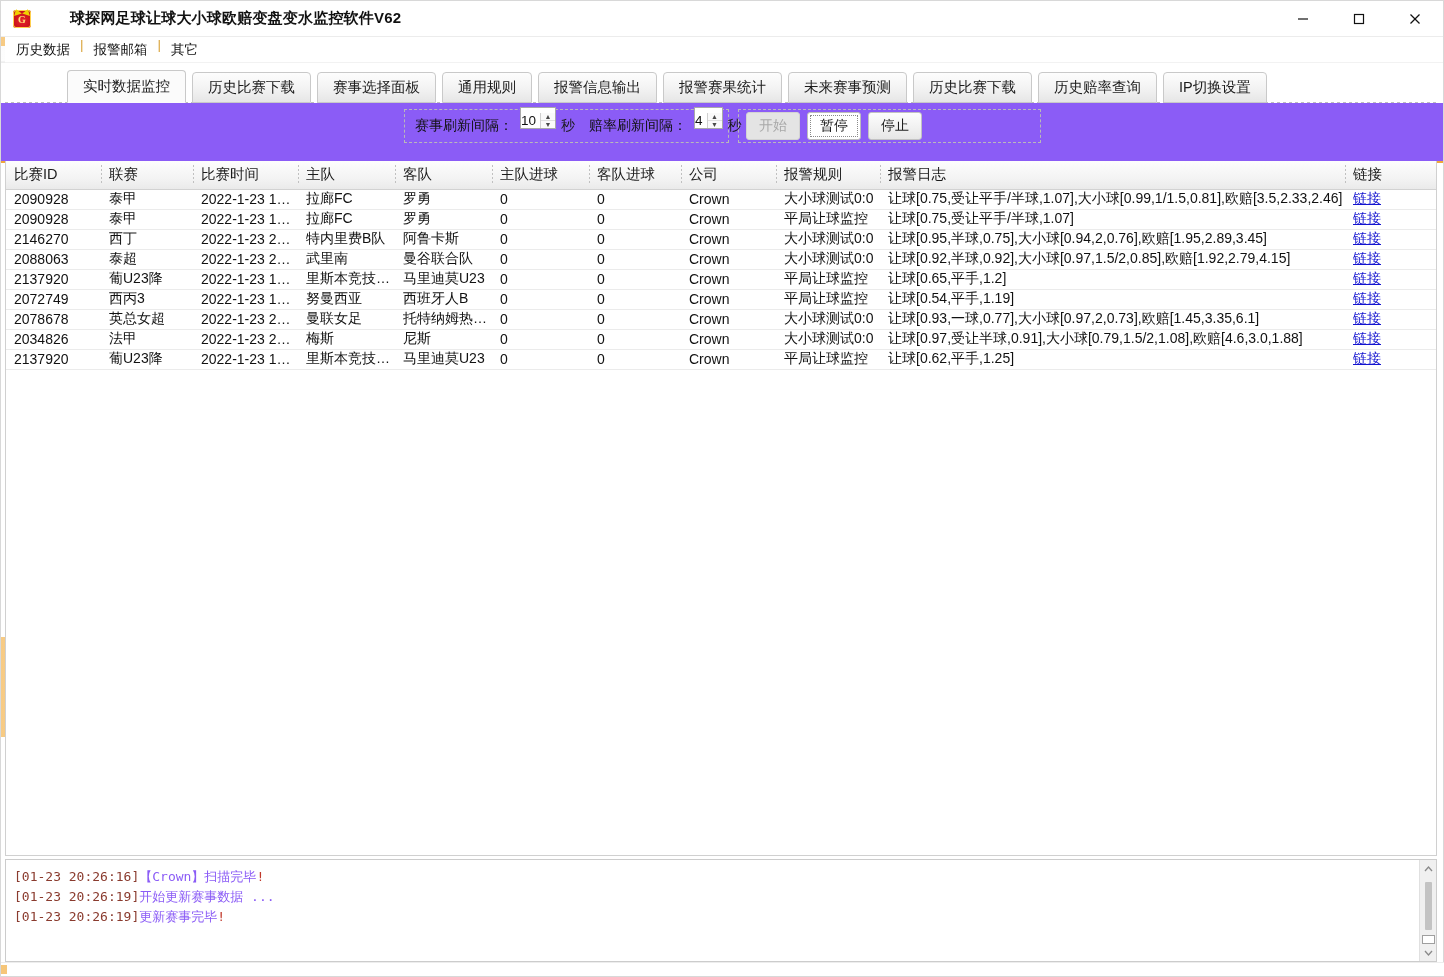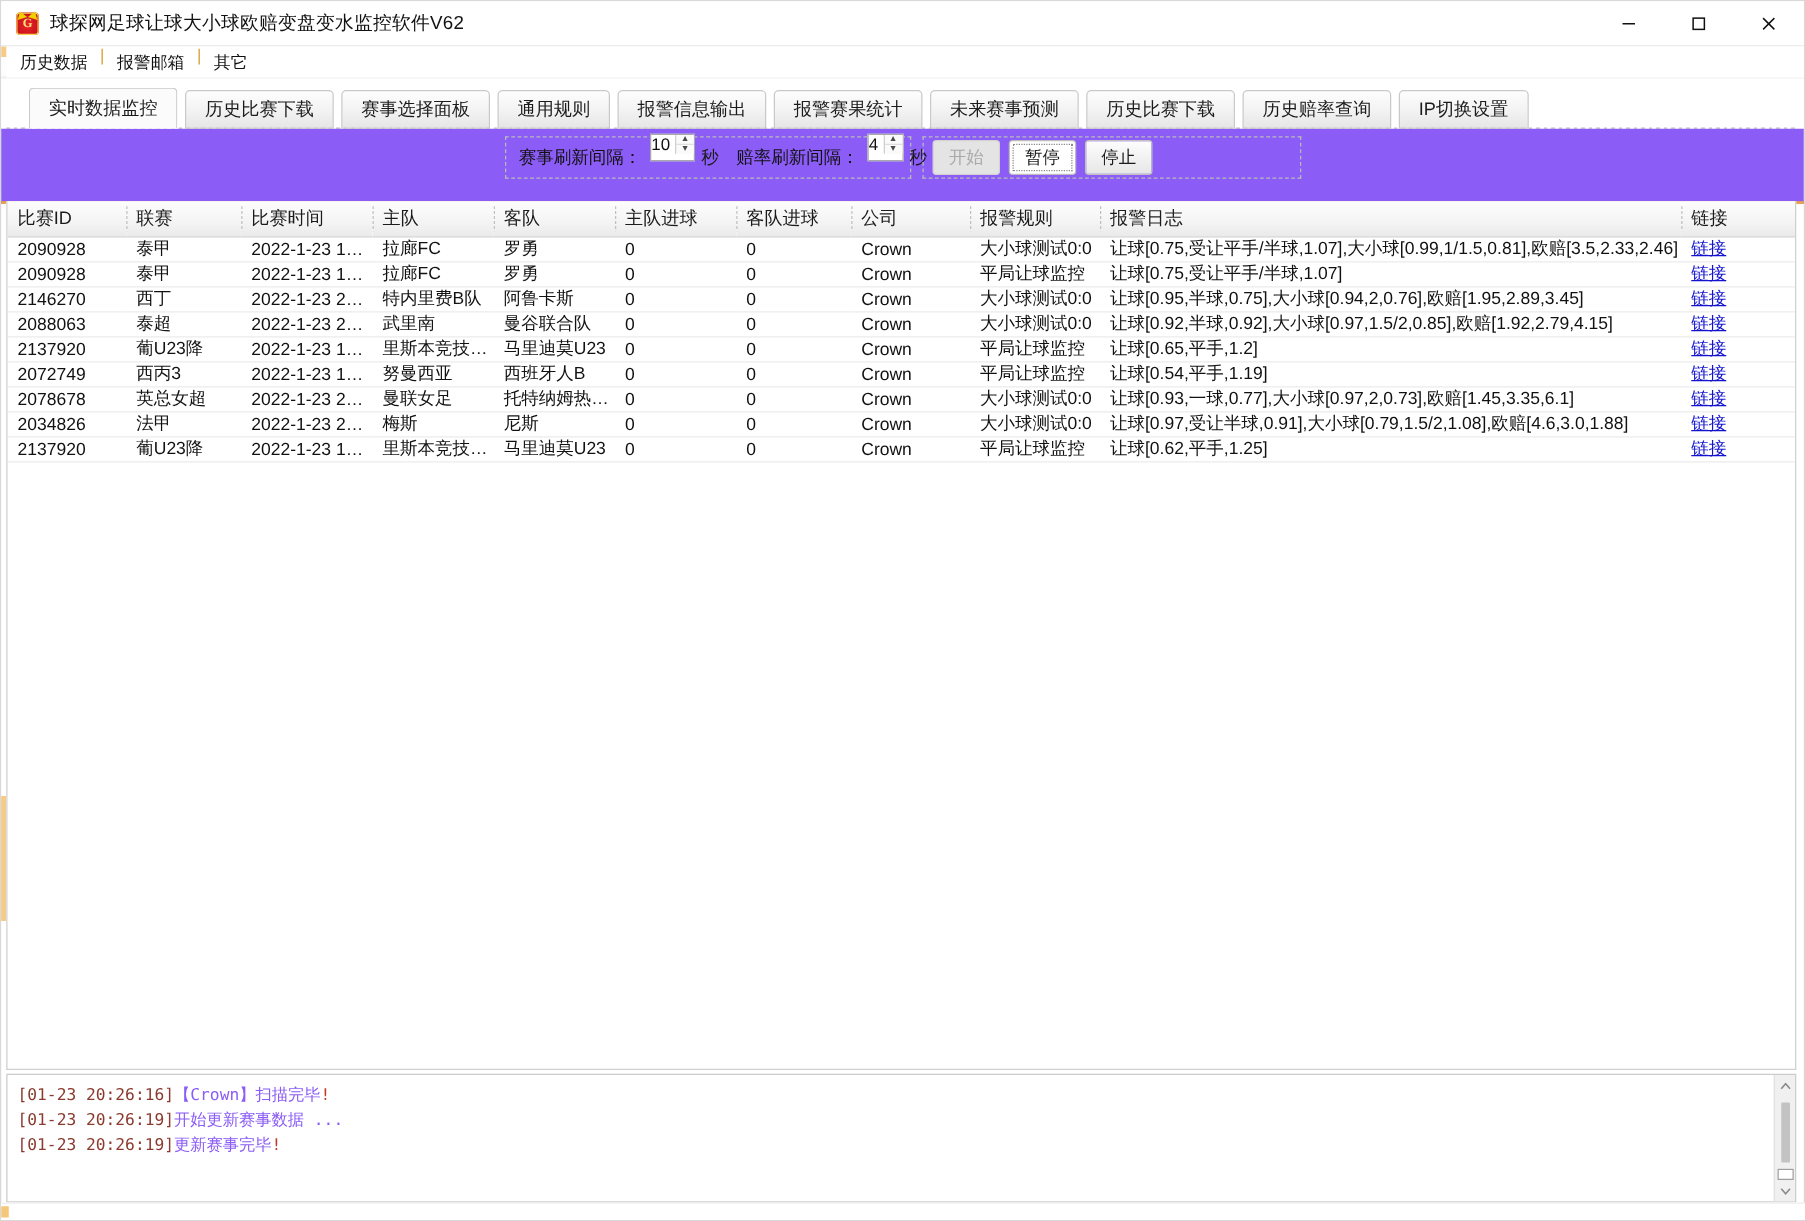--- a/index.html
+++ b/index.html
@@ -60,23 +60,24 @@
   .app-icon::before { left: 0px; transform: rotate(-18deg); }
   .app-icon::after  { right: 0px; transform: rotate(18deg); }
   .app-icon i {
     position: absolute; left: 50%; top: 52%;
     transform: translate(-50%,-50%);
     font-style: normal; font-weight: bold;
     font-size: 10px; color: #ffe27a;
     font-family: "Liberation Serif", serif;
   }
   .title-text {
-    font-size: 15px; font-weight: normal; color: #111;
+    font-size: 15px; font-weight: bold; color: #111;
     letter-spacing: .2px;
     white-space: nowrap;
+    margin-left: 30px;
   }
   .win-btns {
     position: absolute; right: 0; top: 0;
     height: 36px; display: flex;
   }
   .win-btn {
     width: 56px; height: 36px;
     display: flex; align-items: center; justify-content: center;
   }
   .win-btn svg { display: block; }
@@ -118,20 +119,21 @@
     margin-right: 6px;
     white-space: nowrap;
     position: relative;
     z-index: 1;
   }
   .tab.active {
     background: #fbfbfb;
     border-bottom-color: #fbfbfb;
     z-index: 3;
     height: 33px;
+    margin-left: 44px;
   }
 
   
   .controlbar {
     position: relative;
     height: 60px;
     background: #8b5cf6;
     display: flex; align-items: center;
   }
   .controlbar::after {
@@ -141,21 +143,21 @@
   .ctl-group {
     position: absolute; top: 6px;
     height: 34px;
     border: 1px dashed #b9b9b9;
     display: flex; align-items: center;
   }
   .ctl-group.g1 { left: 403px; width: 325px; padding: 0 10px; }
   .ctl-group.g2 { left: 737px; width: 303px; justify-content: flex-start; padding-right: 14px; }
   .ctl-label { font-size: 14px; color: #111; white-space: nowrap; }
   .spin {
-    display: inline-flex; align-items: flex-start;
+    display: inline-flex; align-items: flex-end;
     width: 52px; height: 22px;
     border: 1px solid #a9a9a9;
     background: #ffffff;
     margin: 0 5px 16px 7px;
   }
   .spin-val {
     flex: 1;
     display: flex; align-items: center; justify-content: flex-end;
     padding-right: 4px;
     font-size: 13.5px; color: #111;

